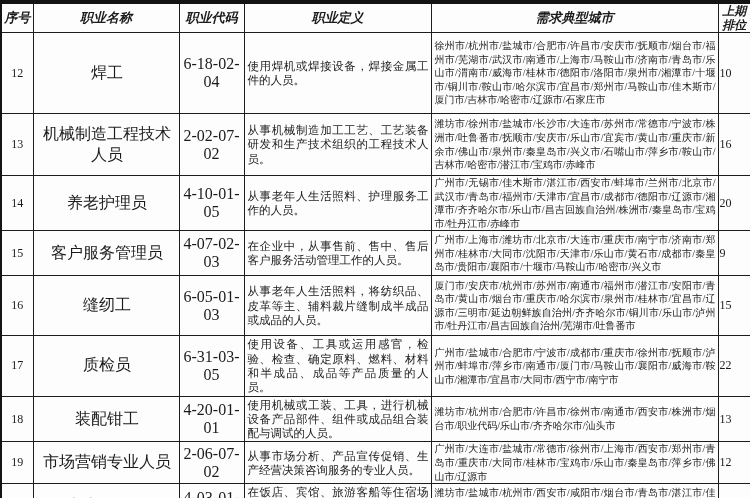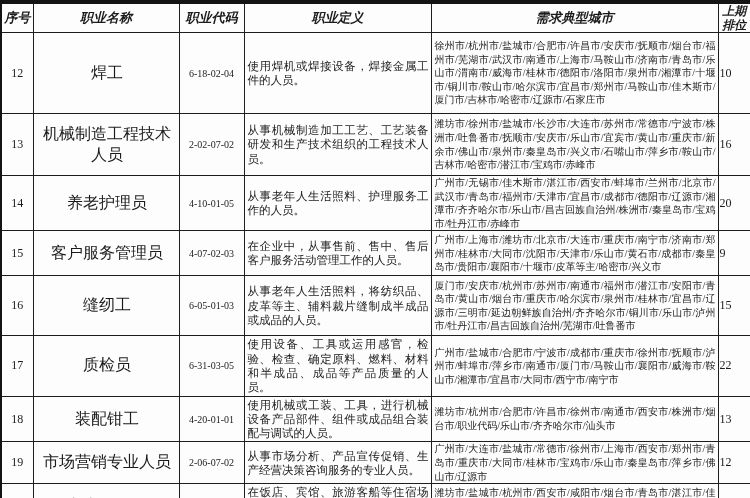--- a/index.html
+++ b/index.html
@@ -38,21 +38,21 @@
     text-align: center;
     font-size: 12px;
   }
   .cell-name {
     font-size: 16px;
     padding: 1px 3px 1px 5px;
     text-align: center;
   }
   .cell-code {
     text-align: center;
-    font-size: 10px;
+    font-size: 16px;
     font-family: "Liberation Serif", "DejaVu Serif", serif;
   }
   .cell-def {
     font-size: 11.5px;
     line-height: 14.3px;
     padding: 1px 2px 1px 3px;
     text-align: justify;
   }
   .cell-cities {
     font-size: 10px;
@@ -122,21 +122,21 @@
       <td class="cell-code">4-10-01-05</td>
       <td class="cell-def">从事老年人生活照料、护理服务工作的人员。</td>
       <td class="cell-cities">广州市/无锡市/佳木斯市/湛江市/西安市/蚌埠市/兰州市/北京市/武汉市/青岛市/福州市/天津市/宜昌市/成都市/德阳市/辽源市/湘潭市/齐齐哈尔市/乐山市/昌吉回族自治州/株洲市/秦皇岛市/宝鸡市/牡丹江市/赤峰市</td>
       <td class="cell-rank">20</td>
     </tr>
     <tr>
       <td class="cell-serial">15</td>
       <td class="cell-name">客户服务管理员</td>
       <td class="cell-code">4-07-02-03</td>
       <td class="cell-def">在企业中，从事售前、售中、售后客户服务活动管理工作的人员。</td>
-      <td class="cell-cities">广州市/上海市/潍坊市/北京市/大连市/重庆市/南宁市/济南市/郑州市/桂林市/大同市/沈阳市/天津市/乐山市/黄石市/成都市/秦皇岛市/贵阳市/襄阳市/十堰市/皮革等主/哈密市/兴义市</td>
+      <td class="cell-cities">广州市/上海市/潍坊市/北京市/大连市/重庆市/南宁市/济南市/郑州市/桂林市/大同市/沈阳市/天津市/乐山市/黄石市/成都市/秦皇岛市/贵阳市/襄阳市/十堰市/马鞍山市/哈密市/兴义市</td>
       <td class="cell-rank">9</td>
     </tr>
     <tr>
       <td class="cell-serial">16</td>
       <td class="cell-name">缝纫工</td>
       <td class="cell-code">6-05-01-03</td>
       <td class="cell-def">从事老年人生活照料，将纺织品、皮革等主、辅料裁片缝制成半成品或成品的人员。</td>
       <td class="cell-cities">厦门市/安庆市/杭州市/苏州市/南通市/福州市/潜江市/安阳市/青岛市/黄山市/烟台市/重庆市/哈尔滨市/泉州市/桂林市/宜昌市/辽源市/三明市/延边朝鲜族自治州/齐齐哈尔市/铜川市/乐山市/泸州市/牡丹江市/昌吉回族自治州/芜湖市/吐鲁番市</td>
       <td class="cell-rank">15</td>
     </tr>

